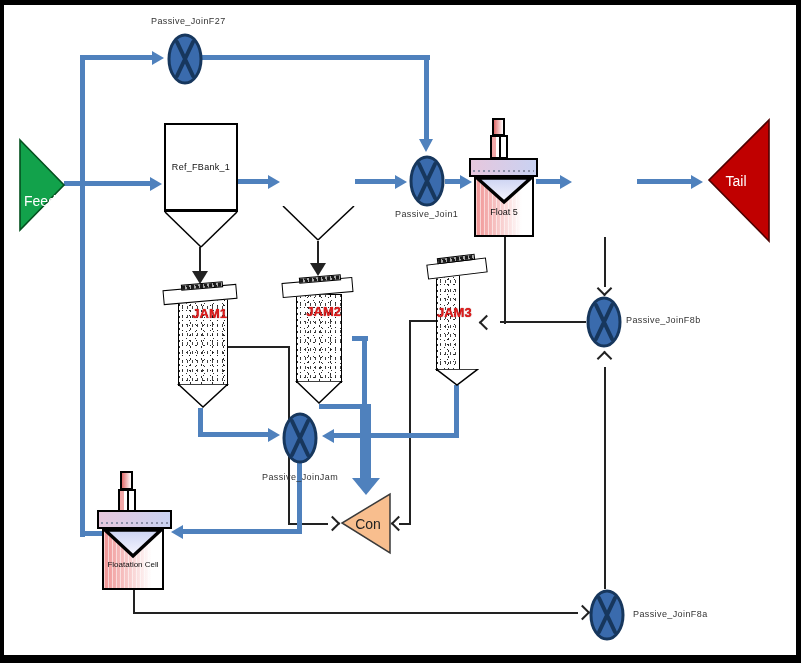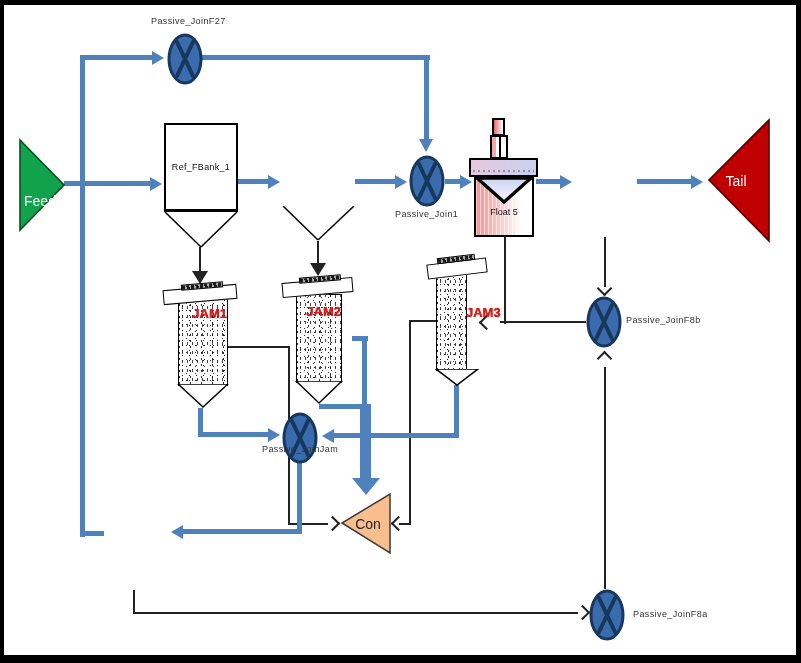--- a/index.html
+++ b/index.html
@@ -200,21 +200,21 @@
       <div class="jam-label" style="top:9px;">JAM2</div>
     </div>
     <svg class="jam-funnel" style="left:295px;top:381px;" width="48" height="24" viewBox="0 0 48 24">
       <polygon points="1,0 47,0 24,22" fill="#fff" stroke="#000" stroke-width="1.5"></polygon>
     </svg>
     <div class="jam-cap" style="left:282px;top:280px;width:71px;height:15px;transform:rotate(-5deg);"></div>
     <div class="jam-strip" style="left:299px;top:276px;width:42px;height:6px;transform:rotate(-5deg);"></div>
   </div>
 
   <div>
-    <div class="jam-col" style="left:436px;top:271px;width:24px;height:100px;padding-left:29px;">
+    <div class="jam-col" style="left:436px;top:271px;width:24px;height:100px;">
       <div class="jam-label" style="top:33px;">JAM3</div>
     </div>
     <svg class="jam-funnel" style="left:435px;top:369px;" width="44" height="18" viewBox="0 0 44 18">
       <polygon points="1,0 43,0 22,16" fill="#fff" stroke="#000" stroke-width="1.5"></polygon>
     </svg>
     <div class="jam-cap" style="left:427px;top:261px;width:60px;height:15px;transform:rotate(-7deg);"></div>
     <div class="jam-strip" style="left:437px;top:256px;width:38px;height:6px;transform:rotate(-7deg);"></div>
   </div>
 
   <div class="fcell" style="left:469px;top:118px;width:69px;height:120px;">
@@ -228,20 +228,36 @@
             <stop offset="0" stop-color="#ccd3f2"></stop>
             <stop offset="1" stop-color="#f8f7ff"></stop>
           </linearGradient>
         </defs>
       <polygon points="3,2 57,2 30,26" fill="url(#gt1)" stroke="#000" stroke-width="3.4"></polygon>
     </svg>
     <div class="flabel" style="left:5px;top:89px;width:60px;">Float 5</div>
   </div>
 
 
+  <div class="fcell" style="left:97px;top:471px;width:75px;height:120px;">
+    <div class="agit-top" style="left:23px;top:0;width:13px;height:19px;"></div>
+    <div class="agit-shaft" style="left:21px;top:18px;width:18px;height:23px;"></div>
+    <div class="launder" style="left:0;top:39px;width:75px;height:19px;"></div>
+    <div class="fbody" style="left:5px;top:57px;width:62px;height:62px;"></div>
+    <svg class="ftri" style="left:5px;top:57px;" width="62" height="31" viewBox="0 0 62 31">
+      <defs>
+          <linearGradient id="gt3" x1="0" y1="0" x2="0" y2="1">
+            <stop offset="0" stop-color="#ccd3f2"></stop>
+            <stop offset="1" stop-color="#f8f7ff"></stop>
+          </linearGradient>
+        </defs>
+      <polygon points="3,2 59,2 31,28" fill="url(#gt3)" stroke="#000" stroke-width="3.4"></polygon>
+    </svg>
+    <div class="flabel small" style="left:5px;top:89px;width:62px;">Floatation Cell</div>
+  </div>
 
   <div class="join" style="left:167px;top:33px;">
     <svg width="36" height="52" viewBox="0 0 36 52">
       <ellipse cx="18" cy="26" rx="16" ry="24" style="fill:var(--join-fill,#3A6BAD);stroke:var(--join-stroke,#17375D);stroke-width:3;"></ellipse>
       <path d="M10 9 L26 43 M26 9 L10 43" style="stroke:var(--join-stroke,#17375D);stroke-width:4;stroke-linecap:round;" fill="none"></path>
     </svg>
   </div>
   <div class="jlabel" style="left:151px;top:16px;">Passive_JoinF27</div>
 
   <div class="join" style="left:409px;top:155px;">
@@ -251,21 +267,21 @@
     </svg>
   </div>
   <div class="jlabel" style="left:395px;top:209px;">Passive_Join1</div>
 
   <div class="join" style="left:282px;top:412px;">
     <svg width="36" height="52" viewBox="0 0 36 52">
       <ellipse cx="18" cy="26" rx="16" ry="24" style="fill:var(--join-fill,#3A6BAD);stroke:var(--join-stroke,#17375D);stroke-width:3;"></ellipse>
       <path d="M10 9 L26 43 M26 9 L10 43" style="stroke:var(--join-stroke,#17375D);stroke-width:4;stroke-linecap:round;" fill="none"></path>
     </svg>
   </div>
-  <div class="jlabel" style="left:262px;top:444px;">Passive_JoinJam</div>
+  <div class="jlabel" style="left:262px;top:472px;">Passive_JoinJam</div>
 
   <div class="join" style="left:586px;top:296px;">
     <svg width="36" height="52" viewBox="0 0 36 52">
       <ellipse cx="18" cy="26" rx="16" ry="24" style="fill:var(--join-fill,#3A6BAD);stroke:var(--join-stroke,#17375D);stroke-width:3;"></ellipse>
       <path d="M10 9 L26 43 M26 9 L10 43" style="stroke:var(--join-stroke,#17375D);stroke-width:4;stroke-linecap:round;" fill="none"></path>
     </svg>
   </div>
   <div class="jlabel" style="left:626px;top:315px;">Passive_JoinF8b</div>
 
   <div class="join" style="left:589px;top:589px;">

